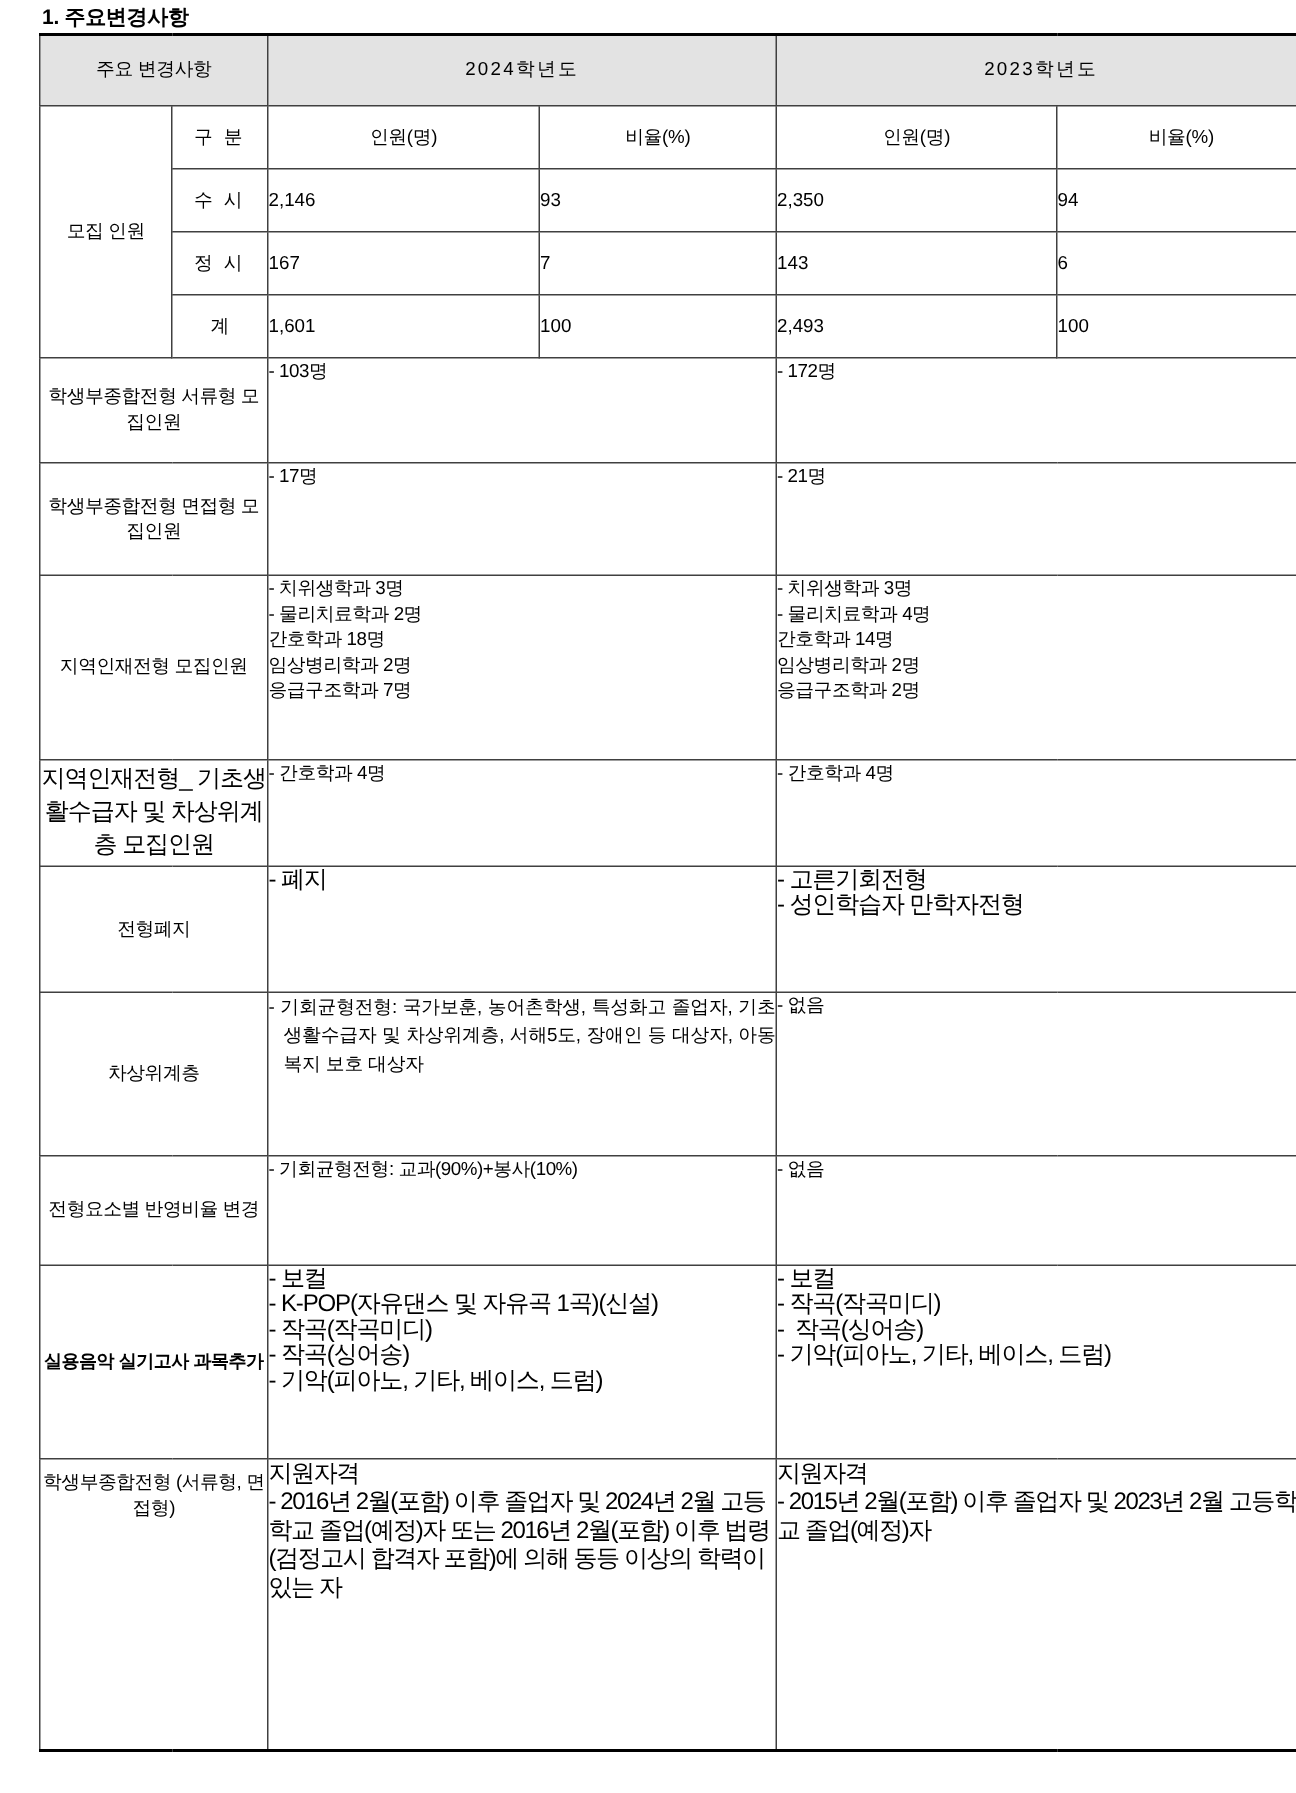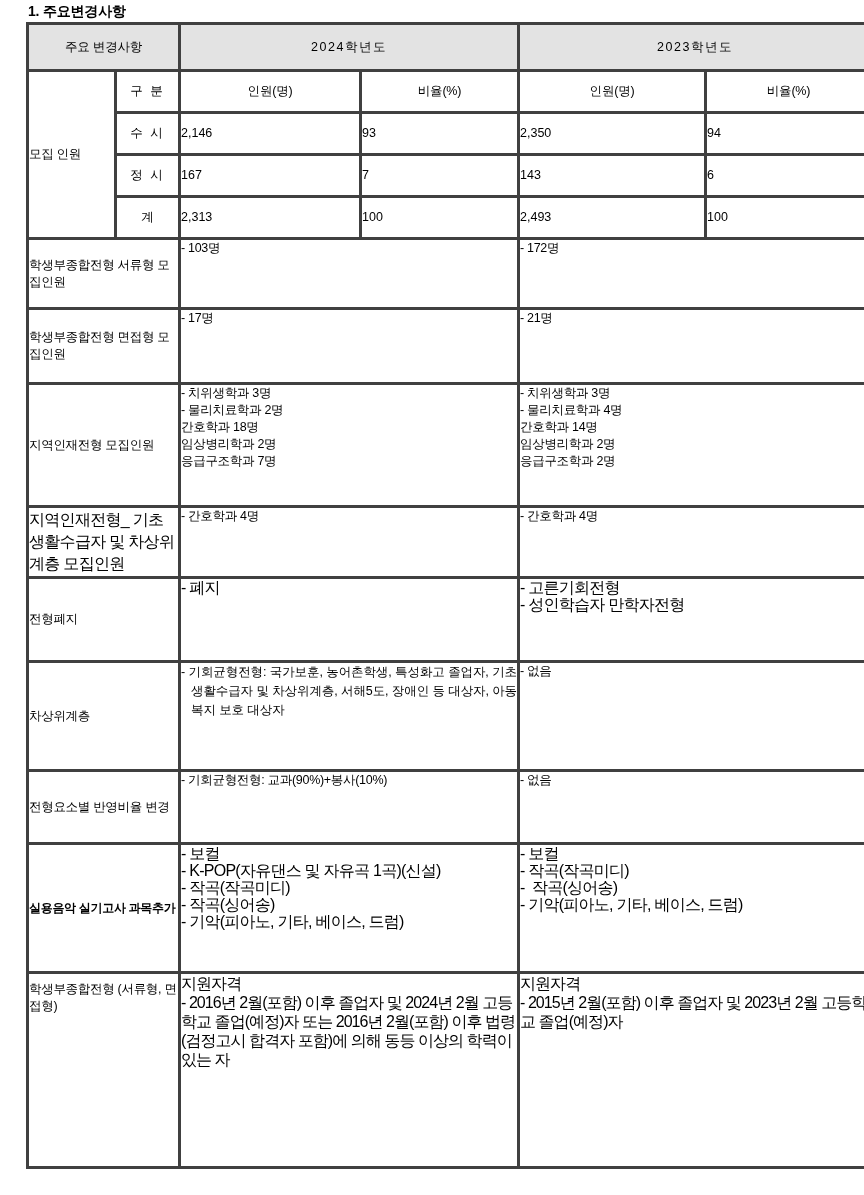--- a/index.html
+++ b/index.html
@@ -33,42 +33,42 @@
     border-collapse: collapse;
     table-layout: fixed;
     width: 844px;
     margin: 0;
     border-top: 2.2px solid #000;
     border-bottom: 2.2px solid #000;
     border-left: 1.6px solid #000;
     border-right: 1.6px solid #000;
   }
   table.main td, table.main th {
-    border: 3px solid #404040;
+    border: 1px solid #404040;
     vertical-align: top;
     font-weight: normal;
     font-size: 12.5px;
     line-height: 17px;
     padding: 0;
   }
   .hdr {
     background: #e3e3e3;
     text-align: center;
     vertical-align: middle !important;
     font-weight: bold;
     font-size: 13.5px;
     letter-spacing: -0.2px;
   }
   .hdr-main {
     font-weight: normal;
     font-size: 14px;
     letter-spacing: 1.5px;
   }
   .ctr-lbl {
-    text-align: left;
+    text-align: center;
     vertical-align: middle !important;
     font-size: 13px;
     line-height: 19px;
     letter-spacing: -0.3px;
     padding: 0 2px;
   }
   .ctr-lbl.bold { font-weight: bold; font-size: 12px; }
   .num {
     vertical-align: middle !important;
     font-size: 13px;
@@ -150,21 +150,21 @@
       <tr style="height:42px">
         <td class="sub-hdr sp">정 시</td>
         <td class="num">167</td>
         <td class="num">7</td>
         <td class="num">143</td>
         <td class="num">6</td>
       </tr>
 
       <tr style="height:42px">
         <td class="sub-hdr">계</td>
-        <td class="num">2,313</td>
+        <td class="num">1,601</td>
         <td class="num">100</td>
         <td class="num">2,493</td>
         <td class="num">100</td>
       </tr>
 
       <tr style="height:70px">
         <td class="ctr-lbl" colspan="2">학생부종합전형
 서류형 모집인원</td>
         <td class="body-cell" colspan="2">- 103명</td>
         <td class="body-cell" colspan="2">- 172명</td>

